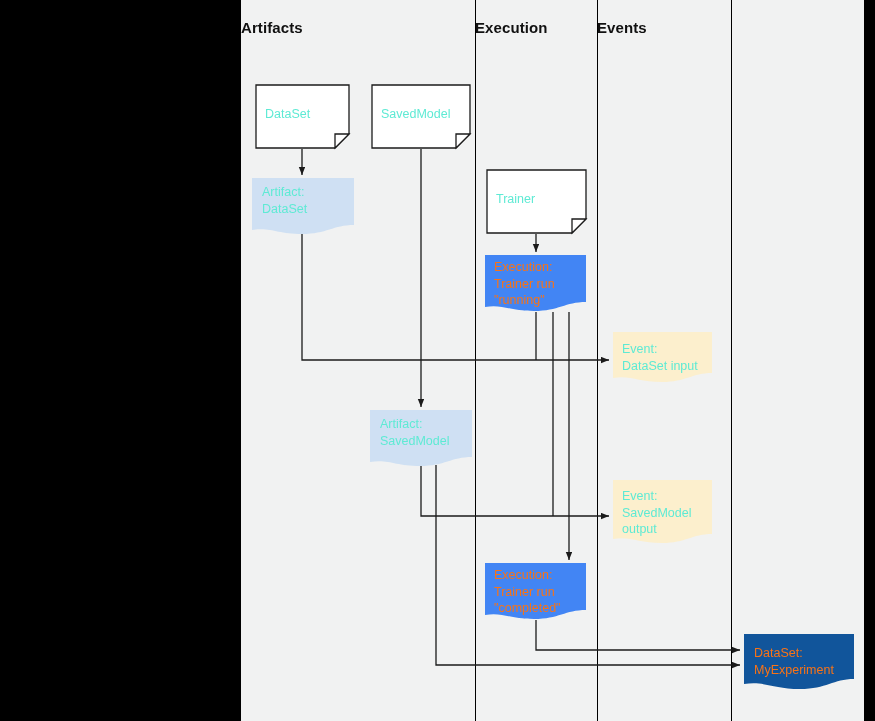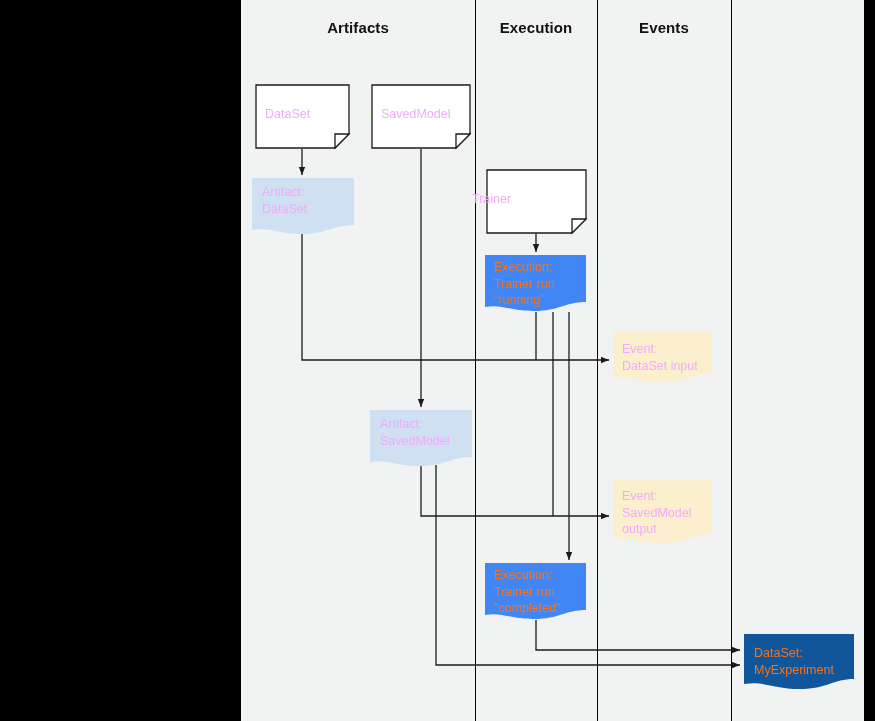--- a/index.html
+++ b/index.html
@@ -15,29 +15,29 @@
   .lane-area{
     position:absolute;left:241px;top:0;width:623px;height:721px;
     background:#f1f2f2;
   }
   .lane-divider{
     position:absolute;top:0;width:1px;height:721px;background:#000;
   }
   .lane-header{
     position:absolute;top:17px;height:22px;
     font-size:15px;font-weight:bold;color:#111;
-    text-align:center;line-height:22px;letter-spacing:0.1px;
+    text-align:left;line-height:22px;letter-spacing:0.1px;
   }
 
   
   #edges{position:absolute;left:0;top:0;width:875px;height:721px;pointer-events:none;}
 
   
   .node-label{
-    position:absolute;font-size:12.5px;line-height:16.5px;color:#f0abfc;
+    position:absolute;font-size:12.5px;line-height:16.5px;color:#5eead4;
     white-space:pre-line;
   }
   .node-label.light{color:#f97316;}
   .node-label.doc{font-size:12.5px;}
 </style>
 </head>
 <body>
 
 <div id="stage">
 
@@ -103,21 +103,21 @@
       <path d="M613,480 H712 V534 C692,534 686,543 662,543 C638,543 631,536 613,539 Z" fill="#fcefcd"></path>
     </g>
 
     <g stroke="none">
       <path d="M744,634 H854 V679 C833,679 827,689 800,689 C773,689 766,681 744,684 Z" fill="#11559b"></path>
     </g>
   </svg>
 
   <div class="node-label doc" style="left:265px;top:106px;">DataSet</div>
   <div class="node-label doc" style="left:381px;top:106px;">SavedModel</div>
-  <div class="node-label doc" style="left:472px;top:191px;">Trainer</div>
+  <div class="node-label doc" style="left:496px;top:191px;">Trainer</div>
 
   <div class="node-label" style="left:262px;top:184px;">Artifact:
 DataSet</div>
   <div class="node-label" style="left:380px;top:416px;">Artifact:
 SavedModel</div>
 
   <div class="node-label light" style="left:494px;top:259px;">Execution:
 Trainer run
 "running"</div>
   <div class="node-label light" style="left:494px;top:567px;">Execution:

